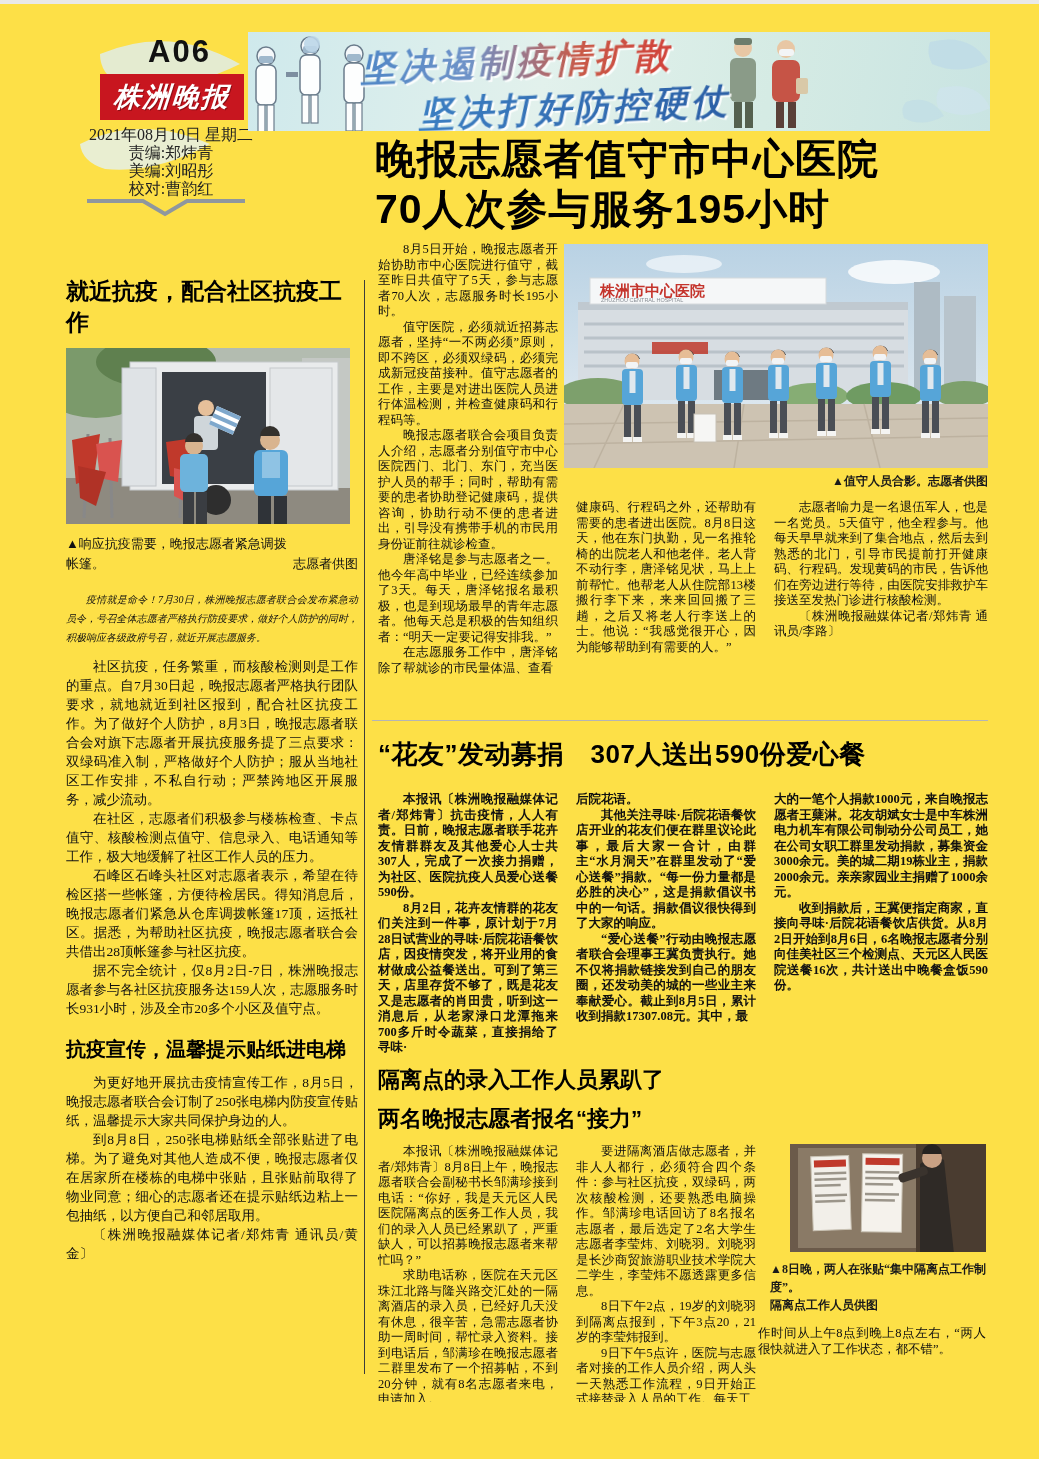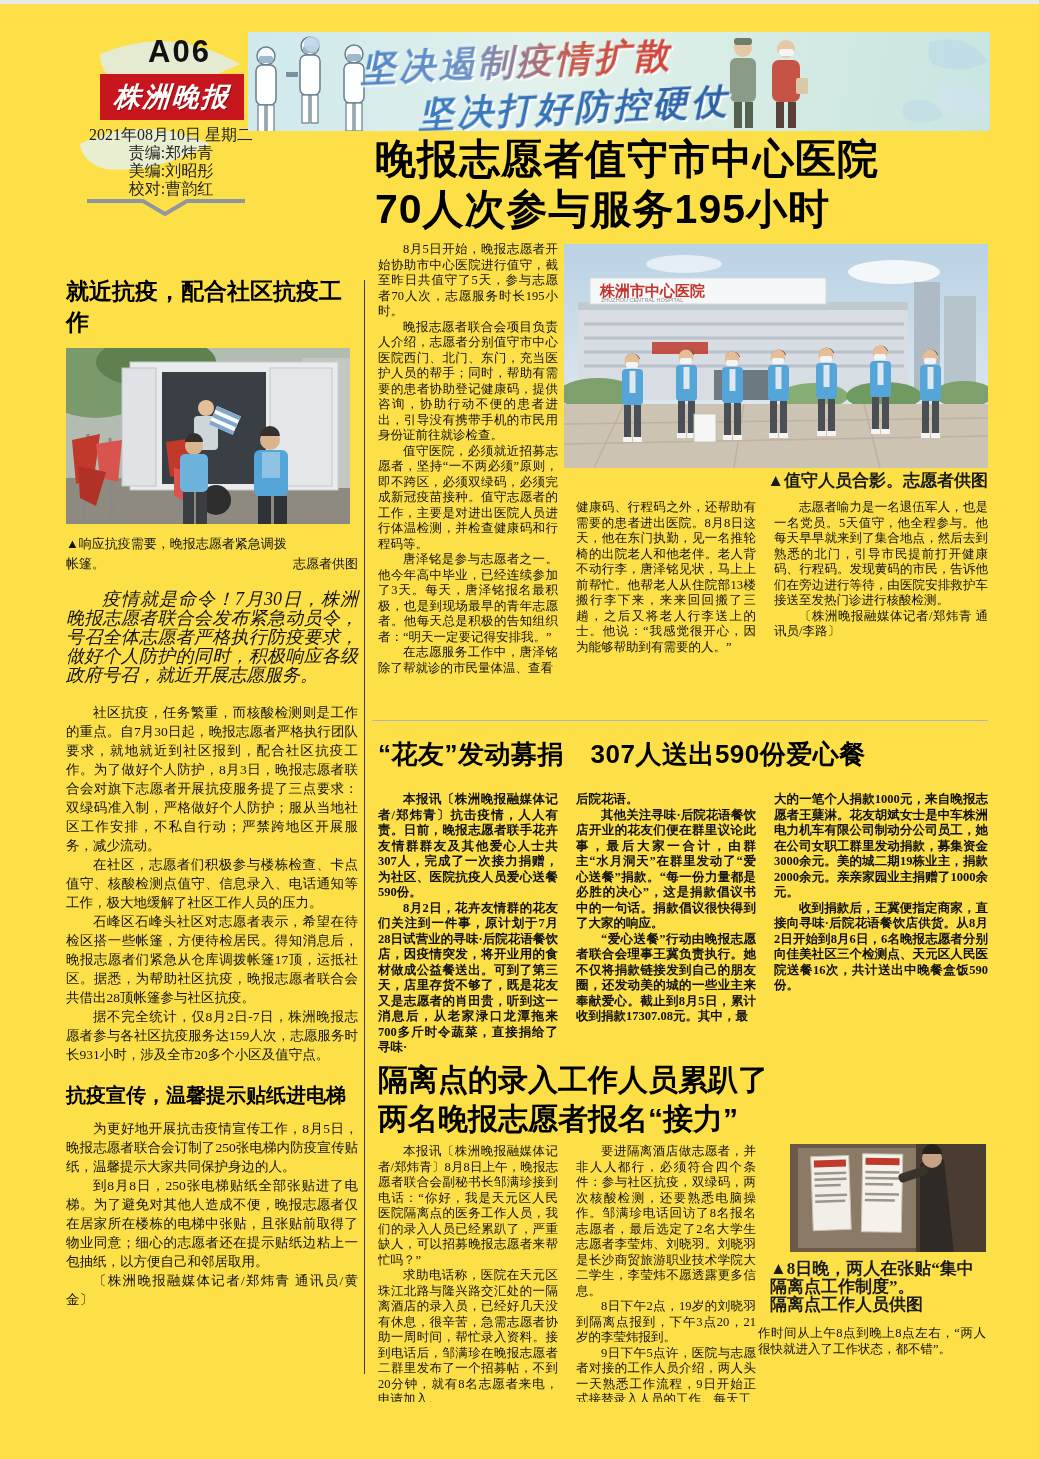--- a/index.html
+++ b/index.html
@@ -30,21 +30,21 @@
 
   
   .main-headline{position:absolute;left:375px;top:130px;width:616px;font-size:41px;line-height:50px;
                  font-weight:900;letter-spacing:1px;color:#000;}
 
   
   .news-col{position:absolute;font-family:"Liberation Serif",serif;font-size:12.5px;line-height:15.5px;
             color:#101010;text-align:justify;overflow:hidden;}
   .para{margin:0;text-indent:2em;}
   .para.cont{text-indent:0;}
-  .photo-caption{position:absolute;font-family:"Liberation Serif",serif;font-weight:bold;font-size:17px;
+  .photo-caption{position:absolute;font-family:"Liberation Serif",serif;font-weight:bold;font-size:12px;
                  line-height:18px;color:#1a1a1a;}
   .credit-right{display:block;}
 
   
   .a1-body{position:absolute;left:378px;top:238px;width:610px;height:472px;}
   .a1c1{left:0;top:0;width:180px;height:466px;}
   .a1c2{left:198px;top:258px;width:180px;height:208px;}
   .a1c3{left:396px;top:258px;width:214px;height:208px;}
   .photo1{position:absolute;left:186px;top:2px;width:424px;height:224px;background:#dfe7ec;}
   .a1-caption{left:186px;top:230px;width:424px;text-align:right;}
@@ -53,36 +53,36 @@
 
   
   .a2-headline{position:absolute;left:378px;top:733px;width:612px;font-size:26px;font-weight:900;
                letter-spacing:0.5px;color:#000;white-space:nowrap;}
   .a2-body{position:absolute;left:378px;top:788px;width:610px;height:264px;font-weight:bold;}
   .a2c1{left:0;top:0;width:180px;height:262px;}
   .a2c2{left:198px;top:0;width:180px;height:262px;}
   .a2c3{left:396px;top:0;width:214px;height:262px;}
 
   
-  .a3-headline{position:absolute;left:378px;top:1056px;width:612px;font-size:30px;line-height:39px;
+  .a3-headline{position:absolute;left:378px;top:1056px;width:612px;font-size:22px;line-height:39px;
                font-weight:900;color:#000;}
   .a3-body{position:absolute;left:378px;top:1140px;width:610px;height:260px;}
   .a3c1{left:0;top:0;width:180px;height:258px;}
   .a3c2{left:198px;top:0;width:180px;height:258px;}
   .photo3{position:absolute;left:412px;top:0;width:196px;height:108px;background:#6b5a4a;}
   .a3-caption{left:392px;top:116px;width:216px;text-align:left;}
   .a3-cont{left:380px;top:182px;width:228px;height:76px;}
 
   
   .sidebar{position:absolute;left:66px;top:272px;width:292px;}
   .sb-title{font-size:23px;font-weight:900;line-height:31px;color:#000;margin:0 0 10px 0;}
   .photo2{width:284px;height:176px;background:#aab4a6;}
   .sb-caption{font-family:"Liberation Serif",serif;font-weight:normal;font-size:13px;line-height:20px;margin-top:6px;}
   .sb-caption .row2{display:flex;justify-content:space-between;}
-  .sb-intro{font-family:"Liberation Serif",serif;font-style:italic;font-size:18px;line-height:19px;
+  .sb-intro{font-family:"Liberation Serif",serif;font-style:italic;font-size:10px;line-height:19px;
             text-indent:2em;text-align:justify;margin-top:16px;color:#111;}
   .sb-subhead{font-size:20px;font-weight:700;line-height:27px;margin:18px 0 10px 0;color:#000;}
   .sb-paras .para{font-family:"Liberation Serif",serif;font-size:13.5px;line-height:19px;text-align:justify;}
   .v-rule{position:absolute;left:364px;top:276px;width:1px;height:1094px;background:#3c3c3c;}
 </style>
 </head>
 <body>
 
 <div class="page">
 
@@ -145,22 +145,22 @@
   </div>
 
   <div class="main-headline">
     <div>晚报志愿者值守市中心医院</div>
     <div>70人次参与服务195小时</div>
   </div>
 
   <div class="a1-body">
     <div class="news-col a1c1">
         <p class="para">8月5日开始，晚报志愿者开始协助市中心医院进行值守，截至昨日共值守了5天，参与志愿者70人次，志愿服务时长195小时。</p>
+        <p class="para">值守医院，必须就近招募志愿者，坚持“一不两必须”原则，即不跨区，必须双绿码，必须完成新冠疫苗接种。值守志愿者的工作，主要是对进出医院人员进行体温检测，并检查健康码和行程码等。</p>
         <p class="para">晚报志愿者联合会项目负责人介绍，志愿者分别值守市中心医院西门、北门、东门，充当医护人员的帮手；同时，帮助有需要的患者协助登记健康码，提供咨询，协助行动不便的患者进出，引导没有携带手机的市民用身份证前往就诊检查。</p>
-        <p class="para">值守医院，必须就近招募志愿者，坚持“一不两必须”原则，即不跨区，必须双绿码，必须完成新冠疫苗接种。值守志愿者的工作，主要是对进出医院人员进行体温检测，并检查健康码和行程码等。</p>
         <p class="para">唐泽铭是参与志愿者之一。他今年高中毕业，已经连续参加了3天。每天，唐泽铭报名最积极，也是到现场最早的青年志愿者。他每天总是积极的告知组织者：“明天一定要记得安排我。”</p>
         <p class="para">在志愿服务工作中，唐泽铭除了帮就诊的市民量体温、查看</p>
       </div>
 
     <svg class="photo1" width="424" height="224" viewBox="0 0 424 224">
       <defs>
         <linearGradient id="sky1" x1="0" y1="0" x2="0" y2="1">
           <stop offset="0" stop-color="#b9d2e4"></stop>
             <stop offset="1" stop-color="#e9eef2"></stop>
         </linearGradient>

